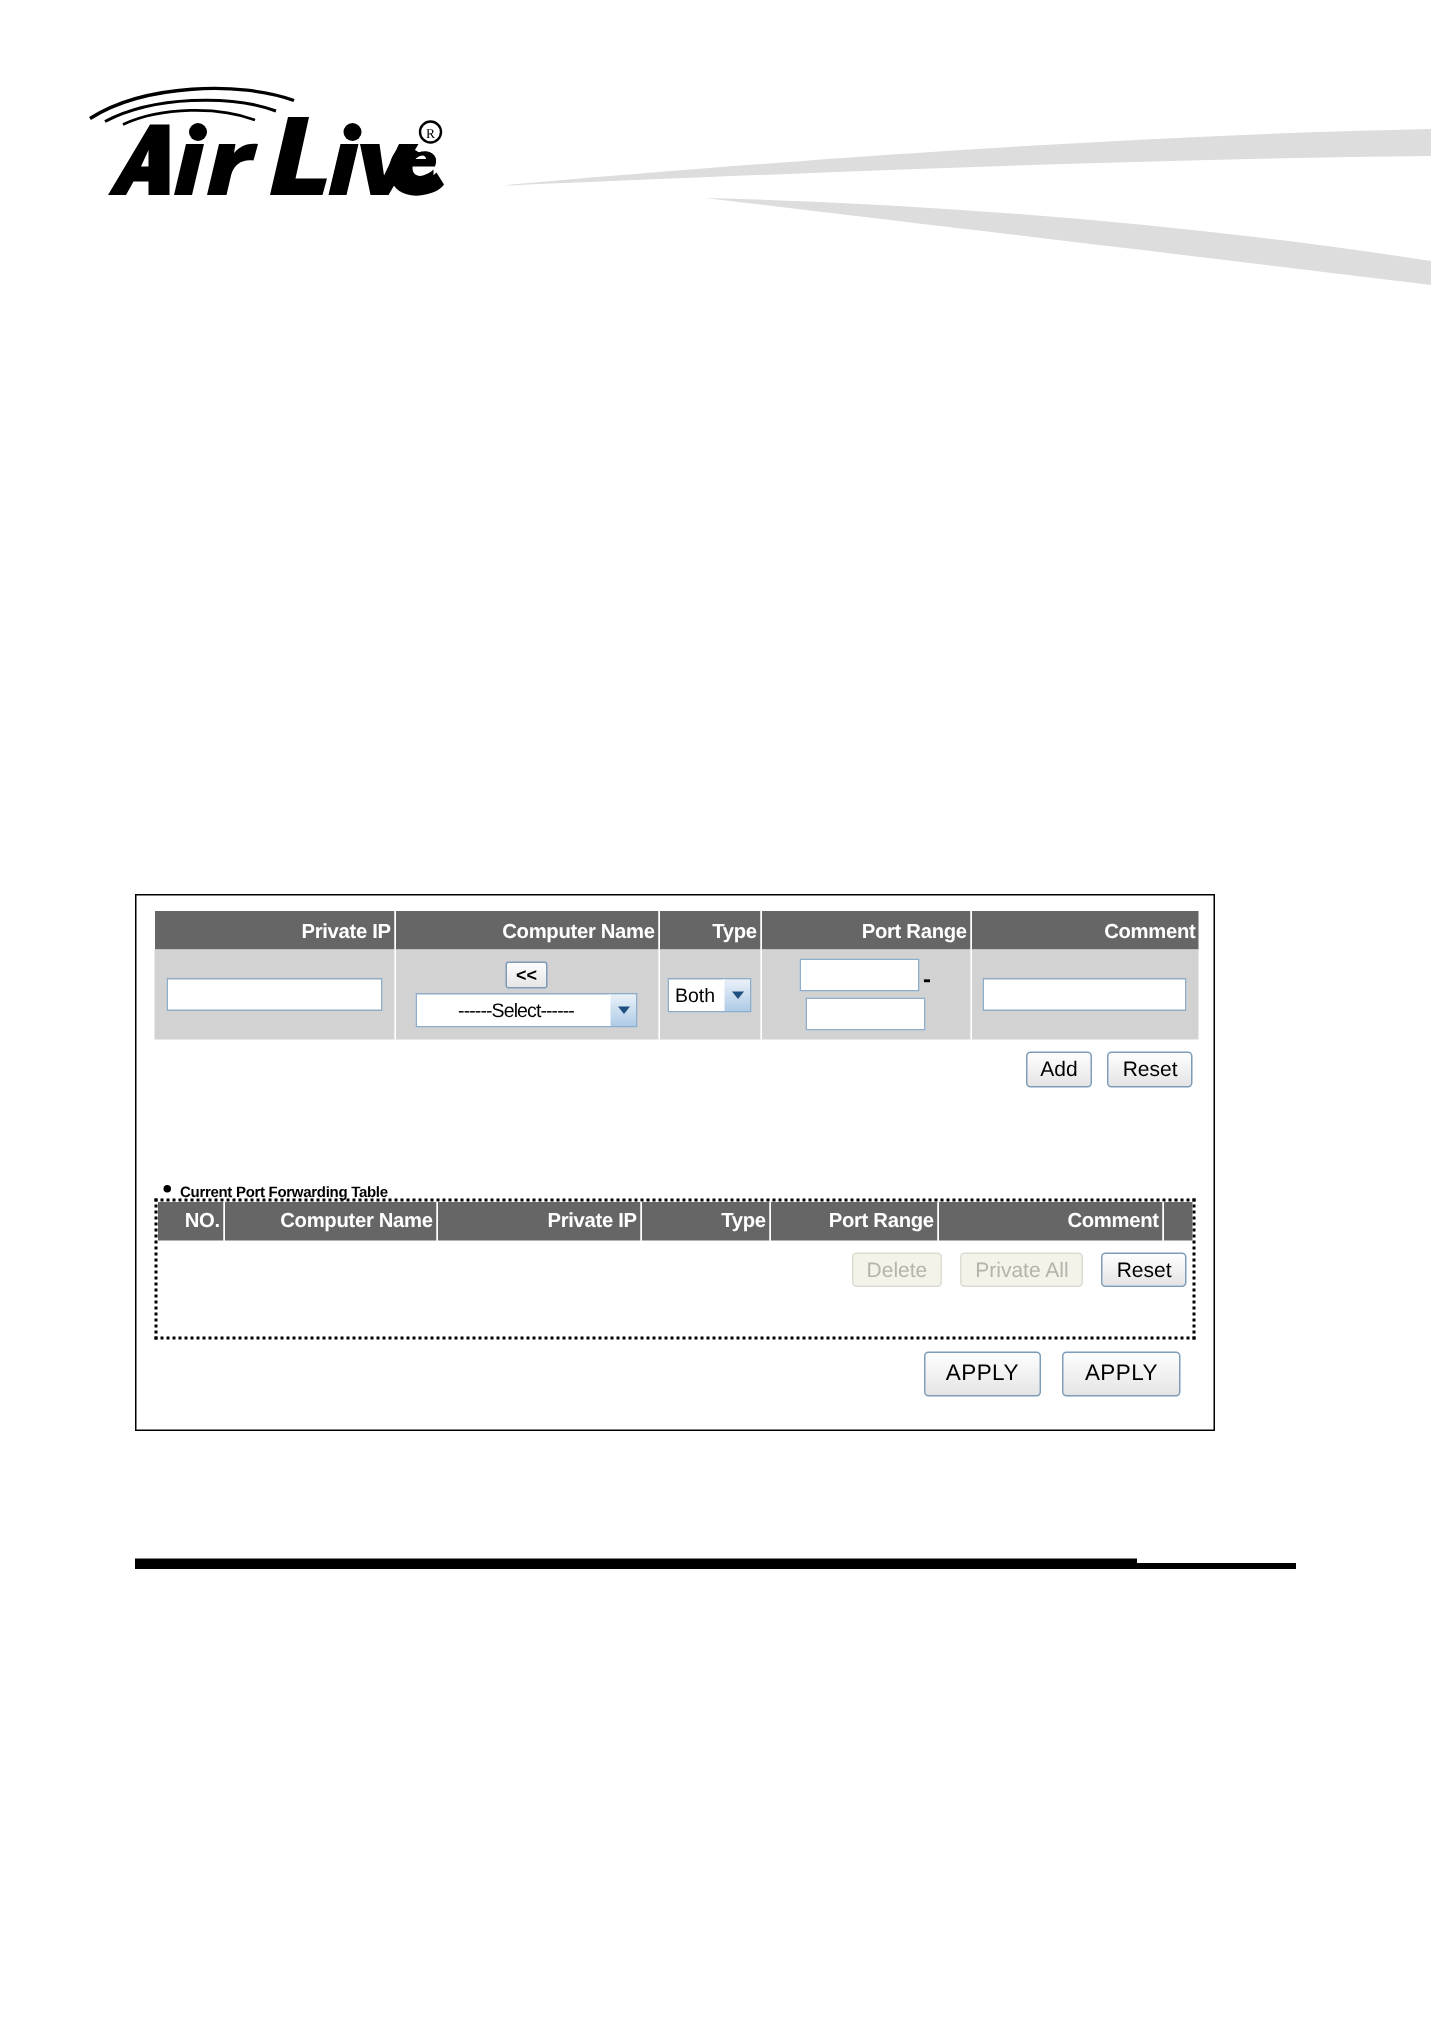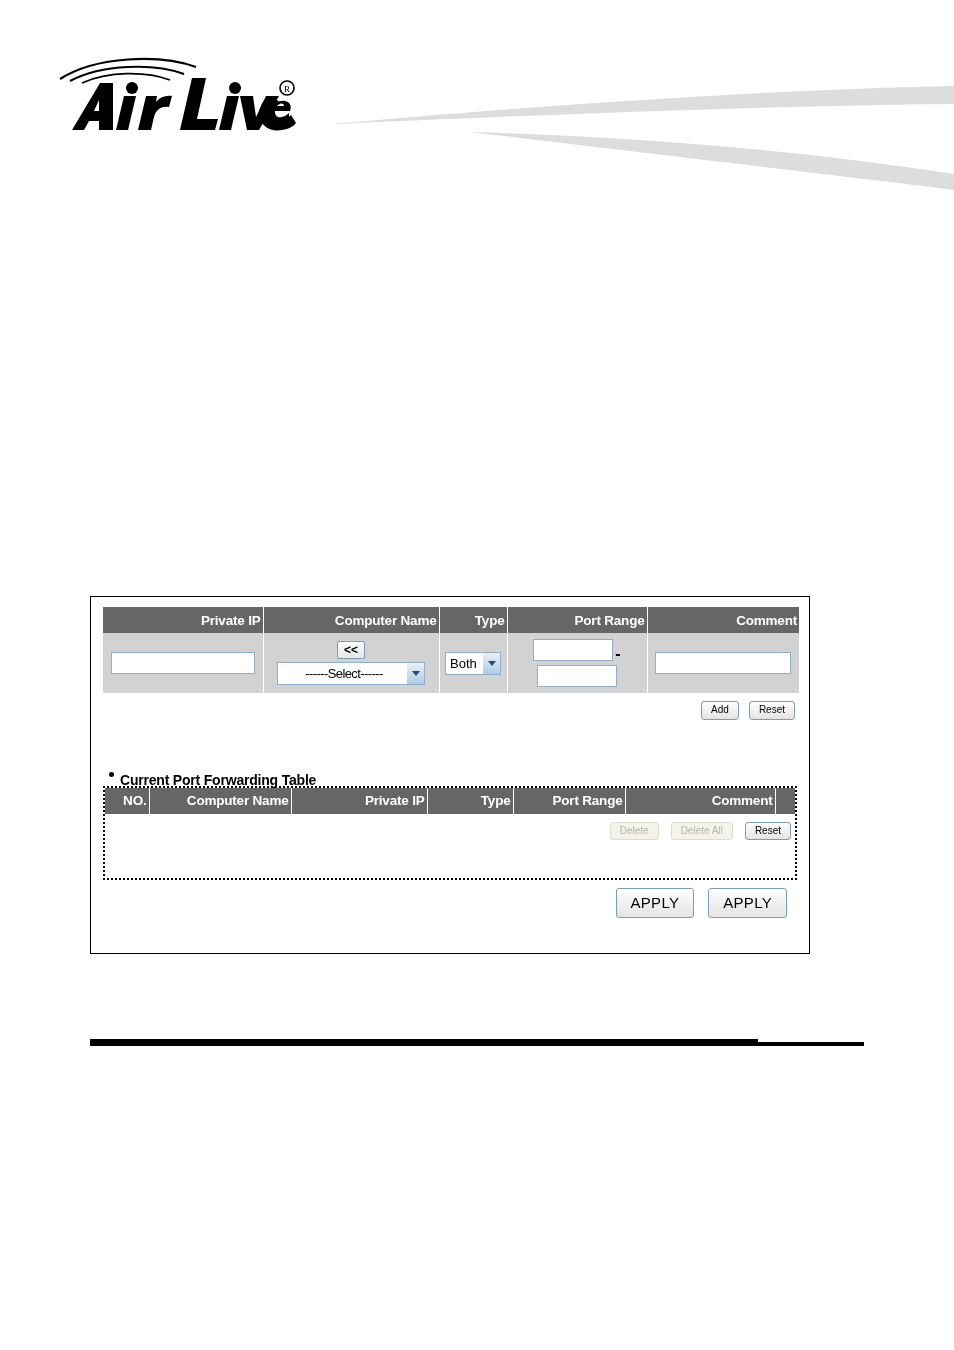--- a/index.html
+++ b/index.html
@@ -205,21 +205,21 @@
     content: "";
     border-left: 4px solid transparent;
     border-right: 4px solid transparent;
     border-top: 5px solid #1d4f80;
     display: block;
   }
 
   
   .btn {
     font-family: "Liberation Sans", sans-serif;
-    font-size: 10px;
+    font-size: 14px;
     color: #000000;
     border: 1px solid #7d9cb8;
     border-radius: 3px;
     background: linear-gradient(#fefefe, #e4e4e4);
     padding: 2px 9px;
     cursor: pointer;
     line-height: 1.25;
     white-space: nowrap;
   }
   .btn.big { font-size: 15px; padding: 5px 14px; letter-spacing: 0.3px; }
@@ -236,23 +236,23 @@
     justify-content: flex-end;
     gap: 10px;
     padding: 8px 2px 0 0;
   }
 
   
   #current-table-heading {
     display: flex;
     align-items: flex-start;
     gap: 6px;
-    margin-top: 52px;
+    margin-top: 65px;
     padding-left: 6px;
-    font-size: 14px;
+    font-size: 10px;
     font-weight: bold;
     color: #000;
     position: relative;
     z-index: 2;
     letter-spacing: -0.2px;
   }
   .bullet-dot {
     width: 5px; height: 5px;
     background: #000;
     border-radius: 50%;
@@ -438,21 +438,21 @@
             <th>Port Range</th>
             <th>Comment</th>
             <th>Select</th>
           </tr>
         </thead>
         <tbody></tbody>
       </table>
 
       <div id="table-buttons-row">
         <button class="btn disabled">Delete</button>
-        <button class="btn disabled">Delete All</button>
+        <button class="btn disabled">Private All</button>
         <button class="btn">Reset</button>
       </div>
     </div>
 
     <div id="apply-cancel-row">
       <button class="btn big">APPLY</button>
       <button class="btn big">APPLY</button>
     </div>
 
   </div>

